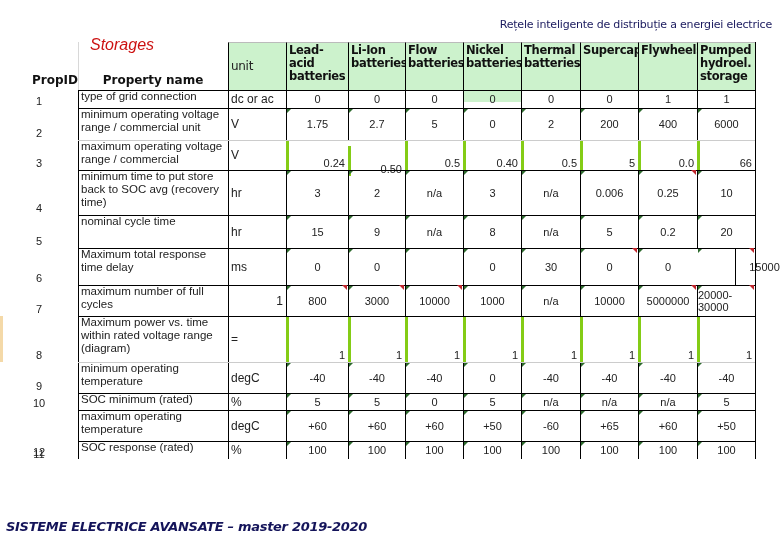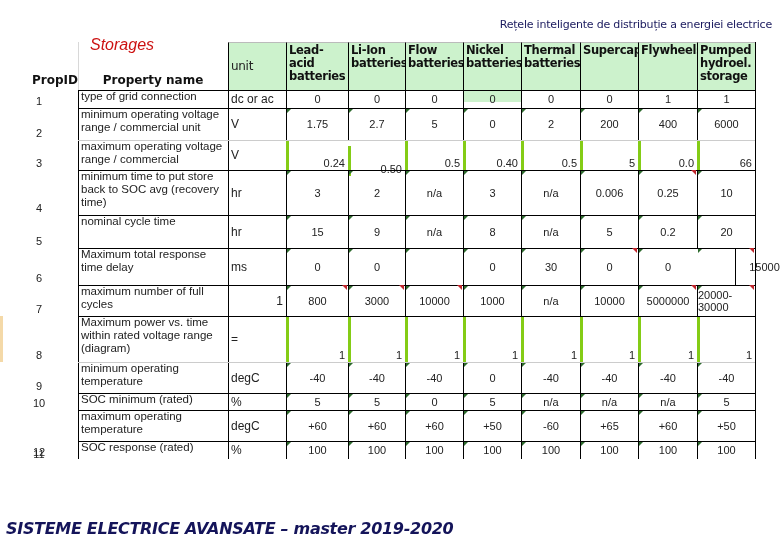--- a/index.html
+++ b/index.html
@@ -2,21 +2,21 @@
 <html><head>
 <meta charset="utf-8">
 <style>
   html, body { margin:0; padding:0; }
   body { width:780px; height:540px; background:#ffffff; position:relative; overflow:hidden;
          font-family:"Liberation Sans", sans-serif; }
   .header-title { position:absolute; right:8px; top:18px; font-size:11px; color:#1a1a5e;
                   font-family:"DejaVu Sans", sans-serif; letter-spacing:-0.2px; }
   .storages { position:absolute; left:90px; top:36px; font-size:16px; font-style:italic; color:#cc1111;
               font-weight:normal;text-align:right; }
-  .footer { position:absolute; left:6px; top:519px; font-size:16px; font-style:italic; font-weight:bold;
+  .footer { position:absolute; left:6px; top:519px; font-size:13px; font-style:italic; font-weight:bold;
             color:#14145a; font-family:"DejaVu Sans", sans-serif; letter-spacing:-0.3px; }
   .grid { position:absolute; left:0; top:42px; }
   .cell { position:absolute; box-sizing:border-box; font-size:11px; color:#111; overflow:hidden; }
   .hdr { background:#ccf2cc; border-left:1px solid #000; border-top:1px solid #bbb;
          font-weight:bold; font-size:11.5px; line-height:13px; padding:1px 2px; color:#111;
          font-family:"DejaVu Sans", sans-serif; letter-spacing:-0.3px; }
   .hdr.unit { font-weight:normal; display:flex; align-items:center; }
   .idhdr { font-weight:bold; font-size:12px; display:flex; align-items:flex-end; justify-content:flex-end; padding-bottom:3px;
            font-family:"DejaVu Sans", sans-serif; }
   .namehdr { font-weight:bold; font-size:12px; display:flex; align-items:flex-end; justify-content:center; padding-bottom:3px;

